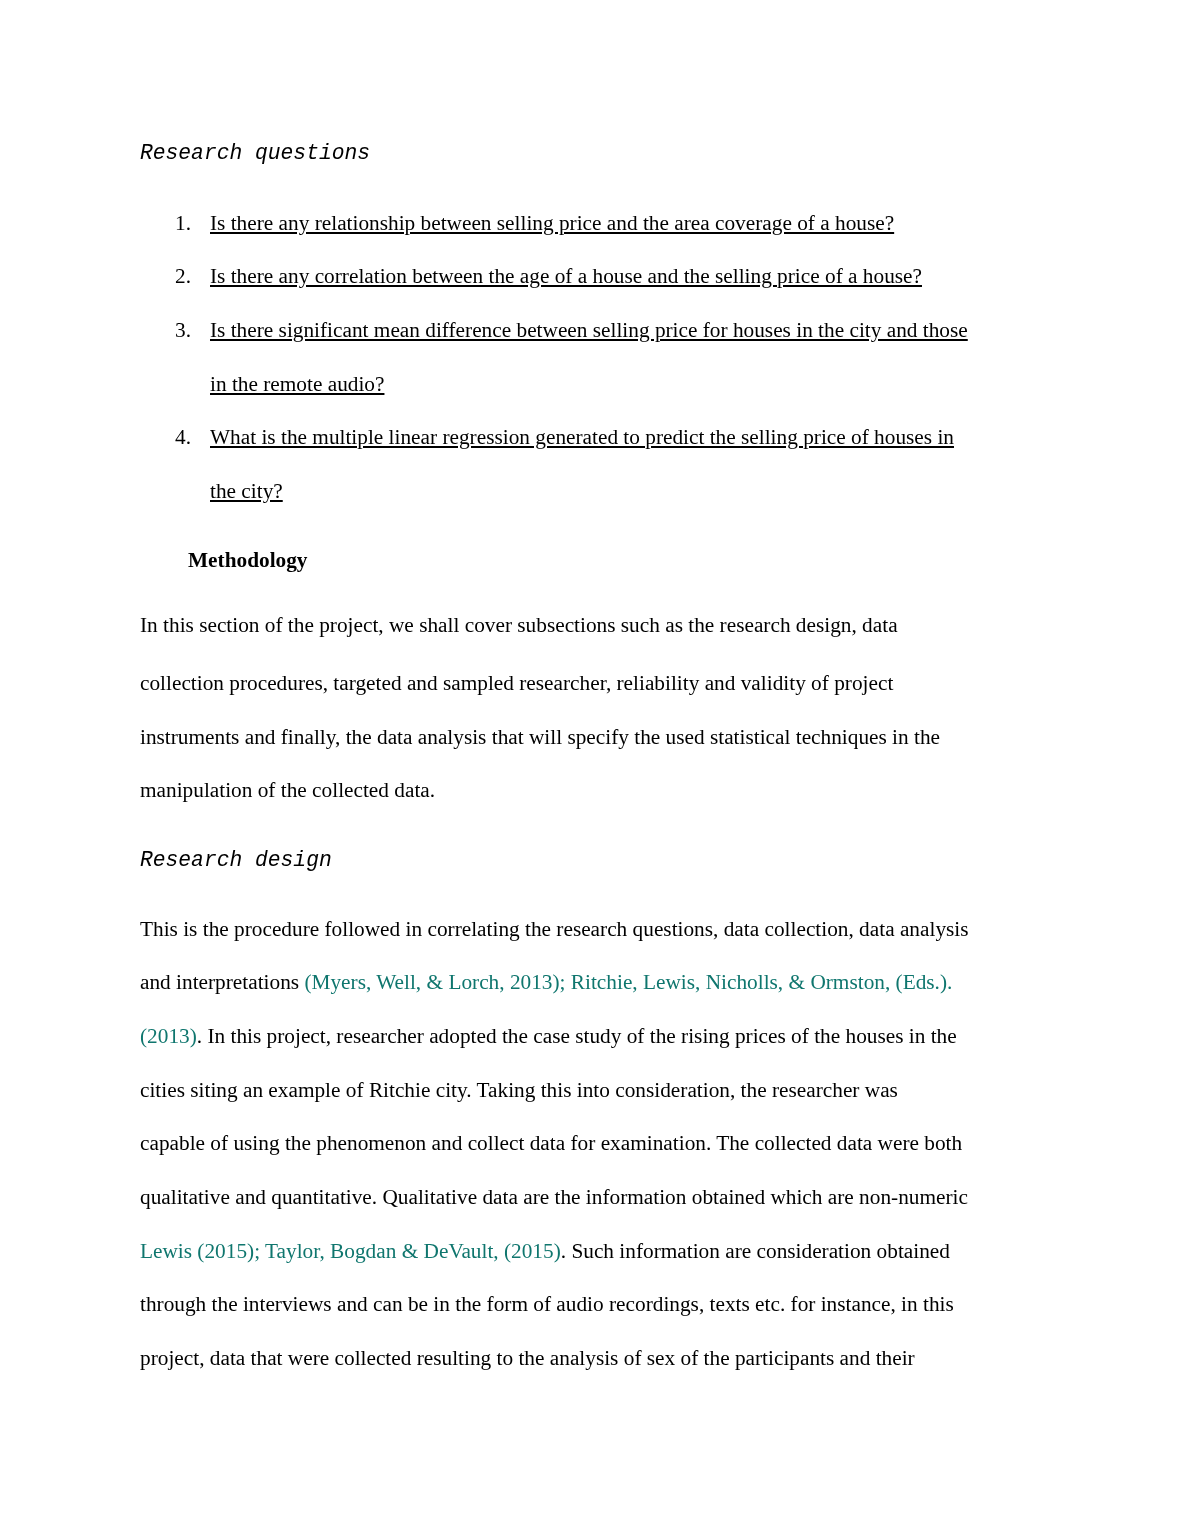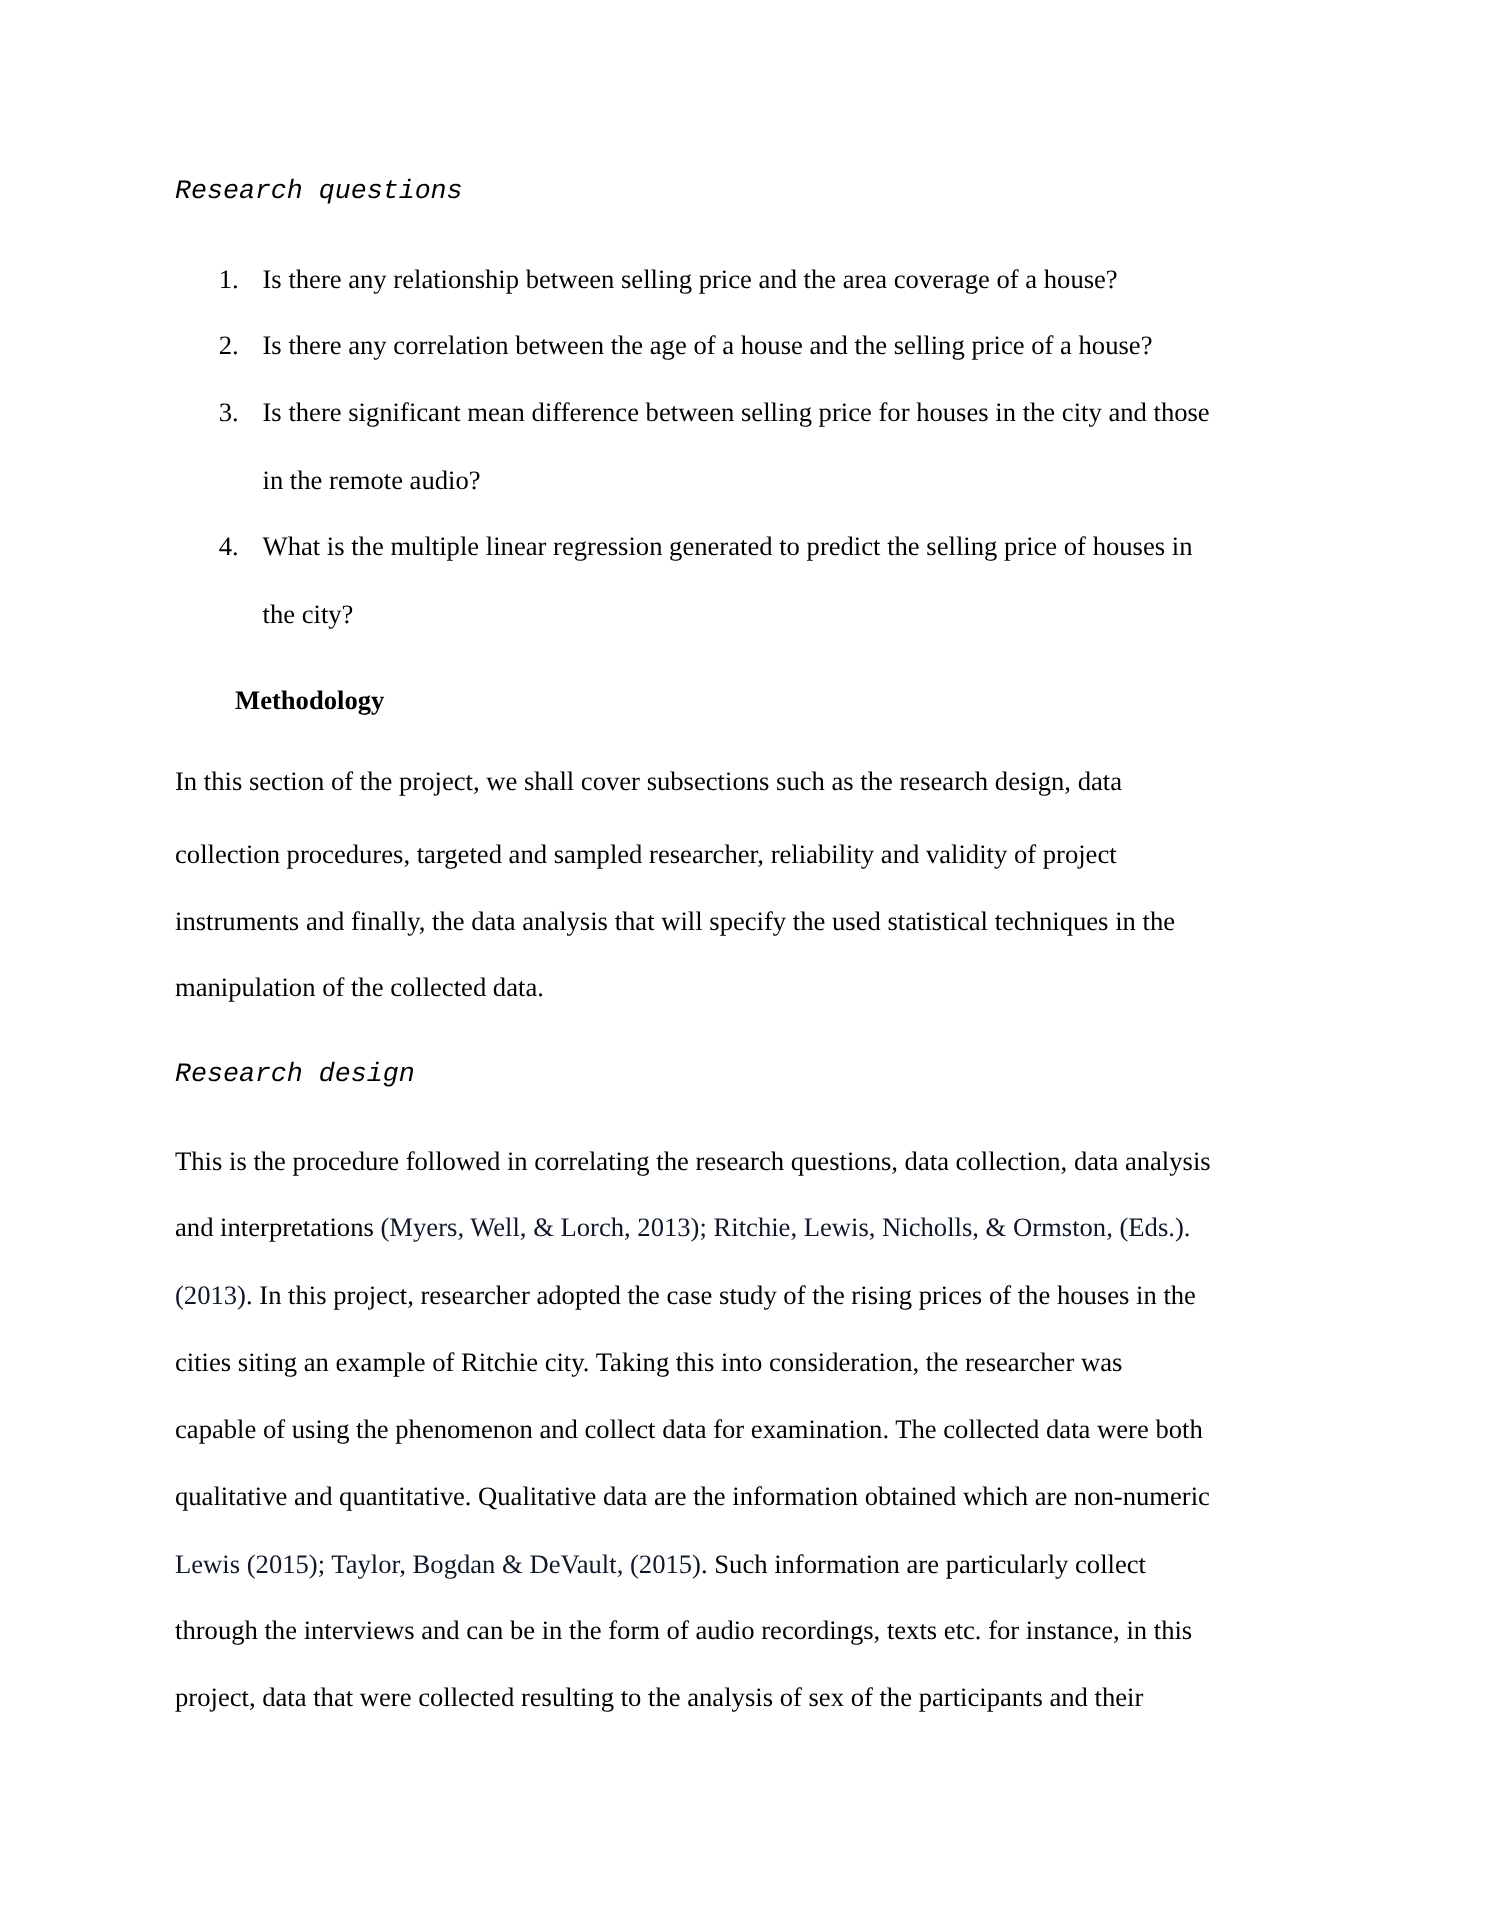--- a/index.html
+++ b/index.html
@@ -3,22 +3,22 @@
 <meta charset="utf-8">
 <style>
   html, body { margin: 0; padding: 0; background: #ffffff; }
   body { width: 1190px; height: 1540px; position: relative; overflow: hidden;
          font-family: "Liberation Serif", serif; font-size: 21.3px; color: #000; }
   .page { position: absolute; left: 140px; top: 0; width: 910px; }
   .line { position: absolute; left: 0; white-space: nowrap; line-height: 1; }
   .italic { font-style: italic; font-family: Liberation Mono, monospace; }
   .bold { font-weight: bold; margin-left: 48px; }
   .num { position: absolute; left: 35px; }
-  .qtext { position: absolute; left: 70px; }
-  .cite { color: #0f172a; }
+  .qtext { position: absolute; left: 70px; text-decoration: underline; }
+  .cite { color: #0f766e; }
 </style>
 </head>
 <body>
 
 <div class="page">
 
   <div class="line italic" style="top:143px">Research questions</div>
 
   <div>
     <div class="line" style="top:213px;width:910px">
@@ -61,19 +61,19 @@
     <div class="line" style="top:972px">
       <span>and interpretations </span><span class="cite">(Myers, Well, &amp; Lorch, 2013); Ritchie, Lewis, Nicholls, &amp; Ormston, (Eds.).</span>
     </div>
     <div class="line" style="top:1026px">
       <span class="cite">(2013)</span><span>. In this project, researcher adopted the case study of the rising prices of the houses in the</span>
     </div>
     <div class="line" style="top:1080px">cities siting an example of Ritchie city. Taking this into consideration, the researcher was</div>
     <div class="line" style="top:1133px">capable of using the phenomenon and collect data for examination. The collected data were both</div>
     <div class="line" style="top:1187px">qualitative and quantitative. Qualitative data are the information obtained which are non-numeric</div>
     <div class="line" style="top:1241px">
-      <span class="cite">Lewis (2015); Taylor, Bogdan &amp; DeVault, (2015)</span><span>. Such information are particularly collect</span>
+      <span class="cite">Lewis (2015); Taylor, Bogdan &amp; DeVault, (2015)</span><span>. Such information are consideration obtained</span>
     </div>
     <div class="line" style="top:1294px">through the interviews and can be in the form of audio recordings, texts etc. for instance, in this</div>
     <div class="line" style="top:1348px">project, data that were collected resulting to the analysis of sex of the participants and their</div>
   </div>
 
 </div>
 
 </body></html>

